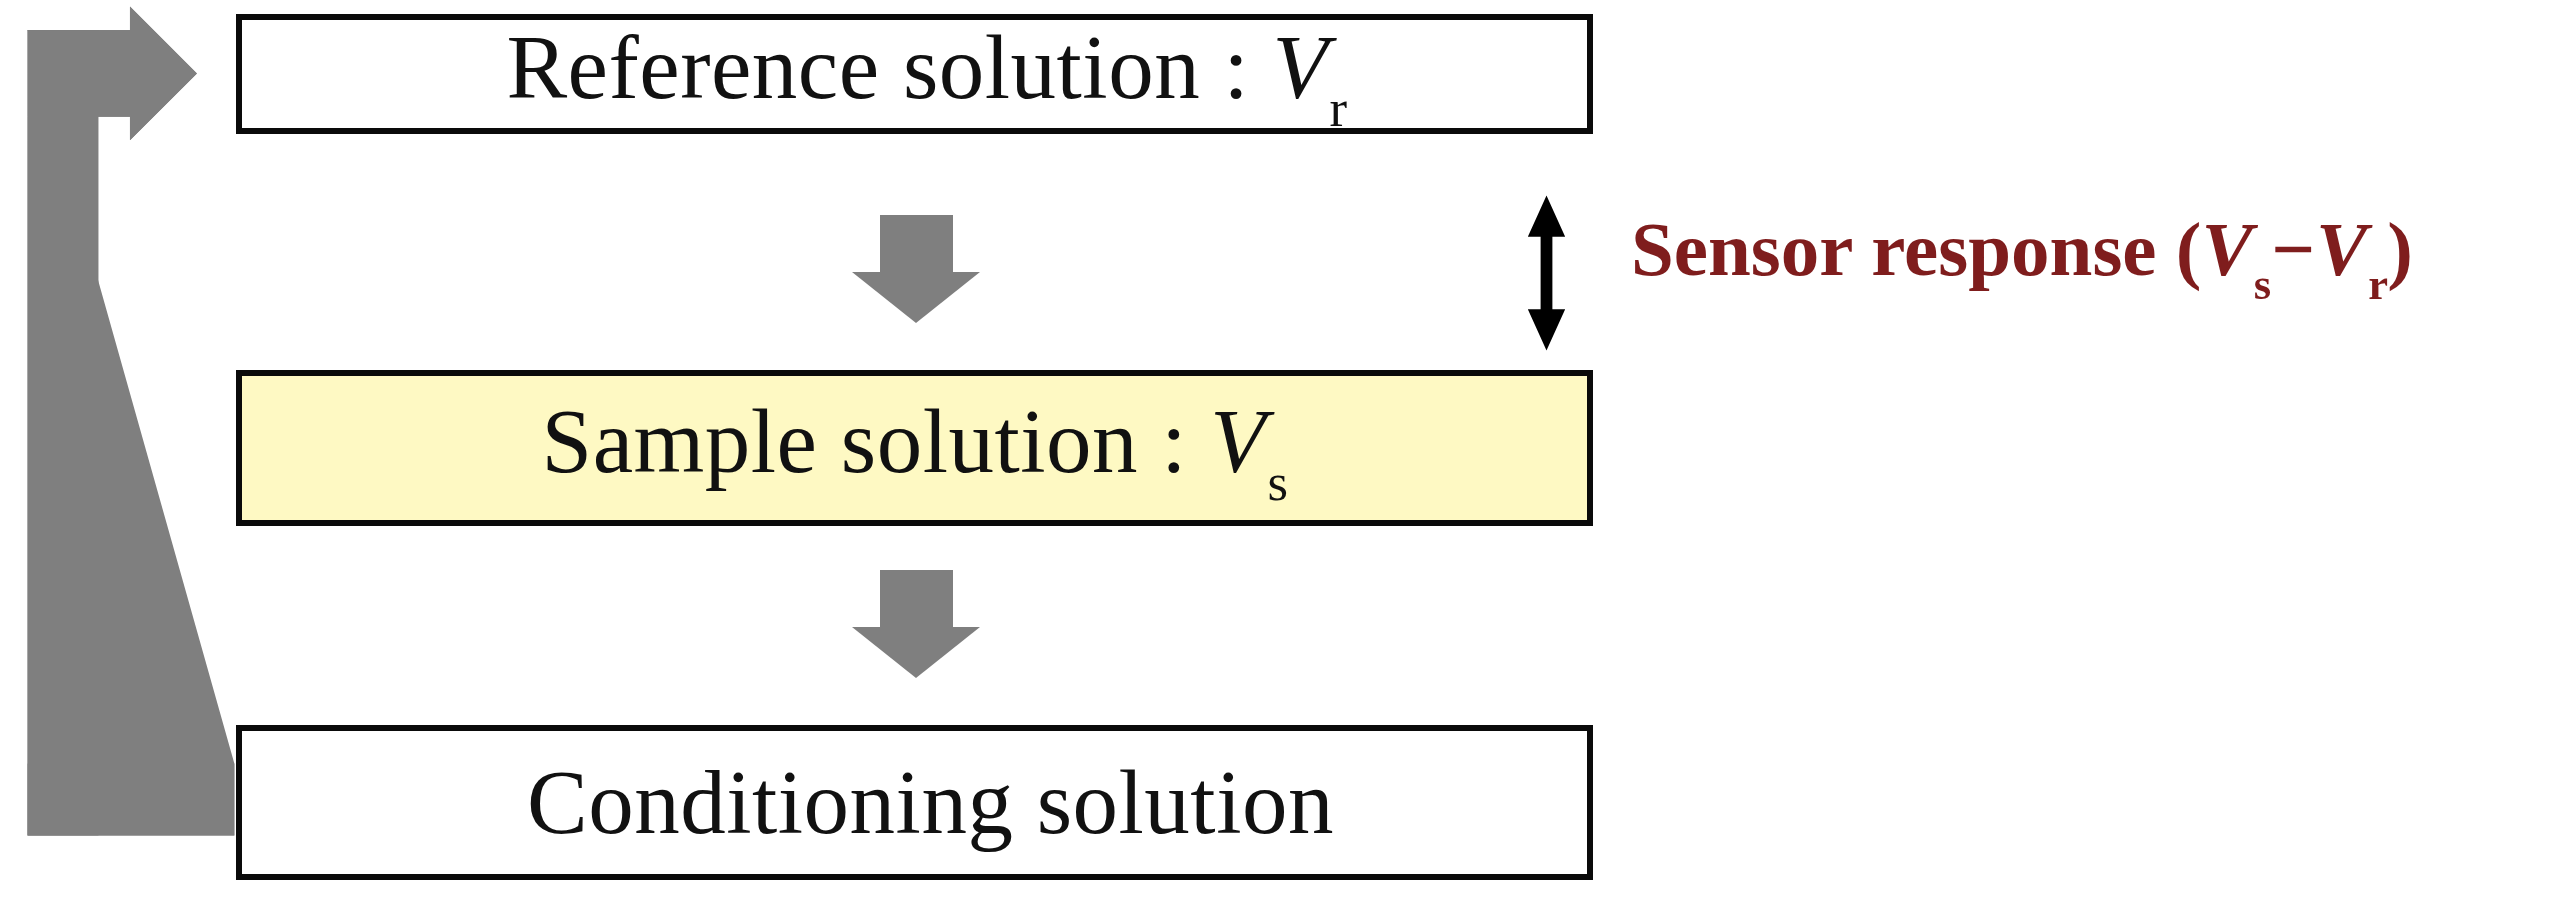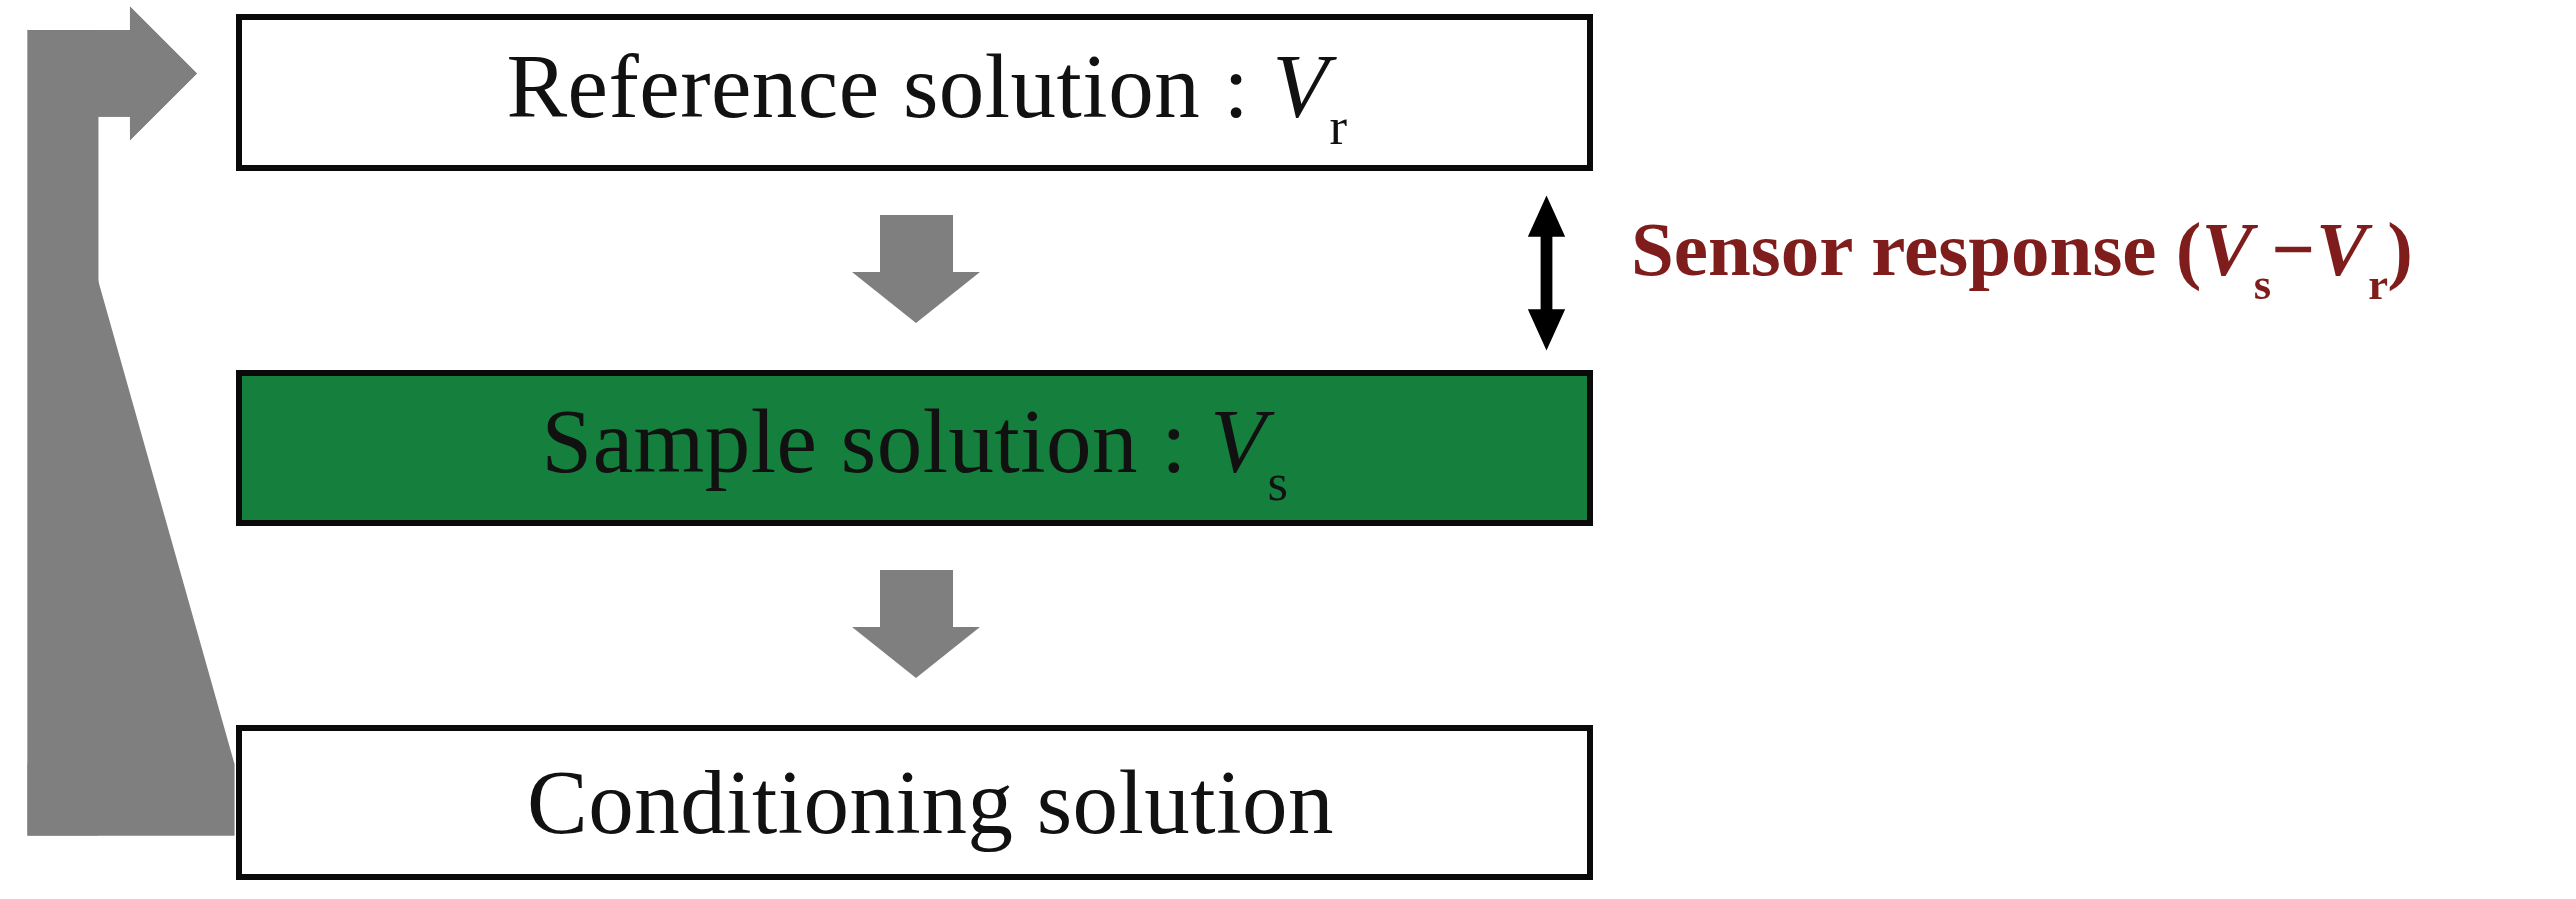--- a/index.html
+++ b/index.html
@@ -47,21 +47,21 @@
   }
   .sub {
     font-style: normal;
     font-size: 0.58em;
     vertical-align: sub;
     position: relative;
     top: 0.16em;
     left: 0.02em;
   }
 
-  #box-reference { top: 14px;  height: 157px; padding-left: 24px; }
+  #box-reference { top: 14px;  height: 120px; padding-left: 24px; }
   #box-sample    { top: 370px; height: 156px; }
   #box-condition { top: 725px; height: 155px; }
 
   
   .down-arrow {
     position: absolute;
     left: 852px;
     width: 128px;
     z-index: 3;
   }
@@ -163,21 +163,21 @@
     <div class="box-label" style="color: rgb(17, 17, 17);">
       <span>Reference solution : </span><span class="ital">V</span><span class="sub">r</span>
     </div>
   </div>
 
   <div class="down-arrow" id="down-arrow-1">
     <div class="shaft" style="background: rgb(127, 127, 127);"></div>
     <div class="head" style="border-top-color: rgb(127, 127, 127);"></div>
   </div>
 
-  <div class="proc-box" id="box-sample" style="border-color: rgb(10, 10, 10); background: #15803d;">
+  <div class="proc-box" id="box-sample" style="border-color: rgb(10, 10, 10); background: #fef9c3;">
     <div class="box-label" style="color: rgb(17, 17, 17);">
       <span>Sample solution : </span><span class="ital">V</span><span class="sub">s</span>
     </div>
   </div>
 
   <div class="down-arrow" id="down-arrow-2">
     <div class="shaft" style="background: rgb(127, 127, 127);"></div>
     <div class="head" style="border-top-color: rgb(127, 127, 127);"></div>
   </div>
 

